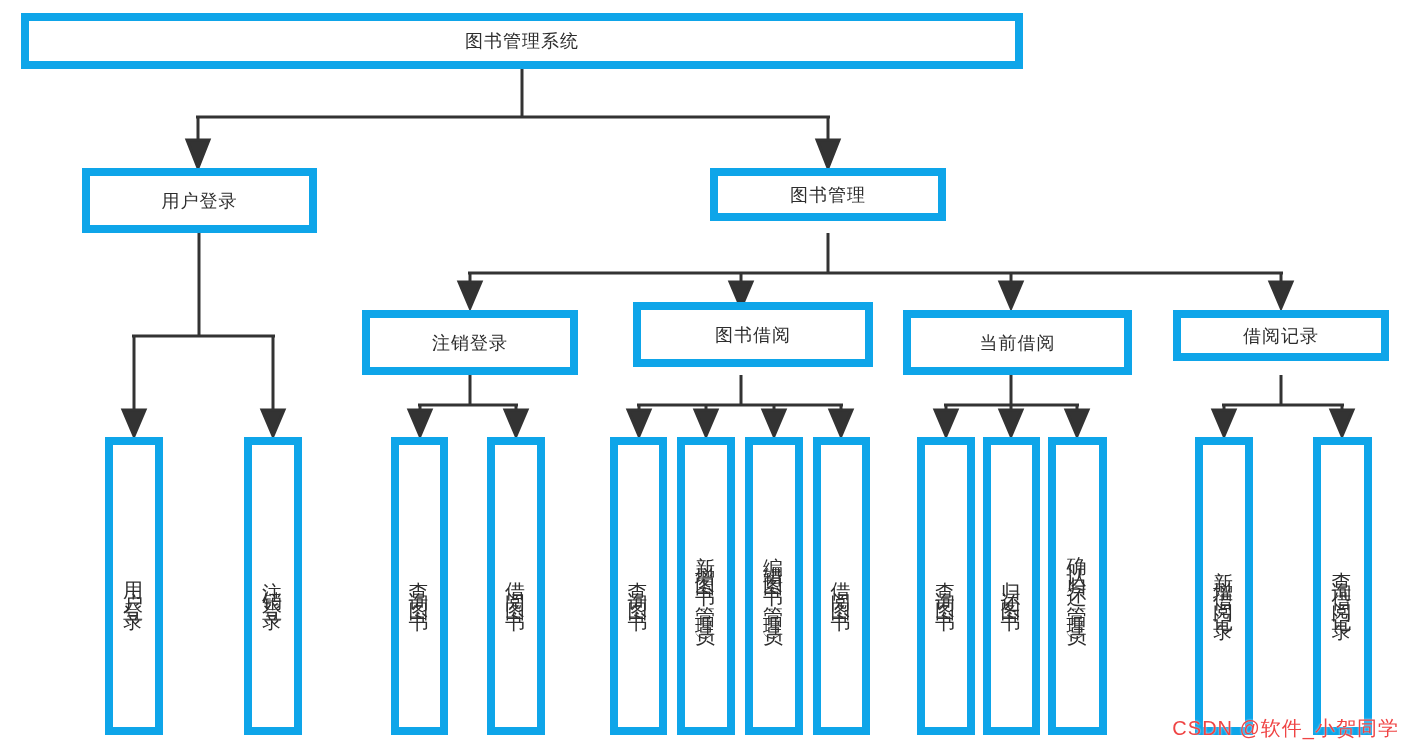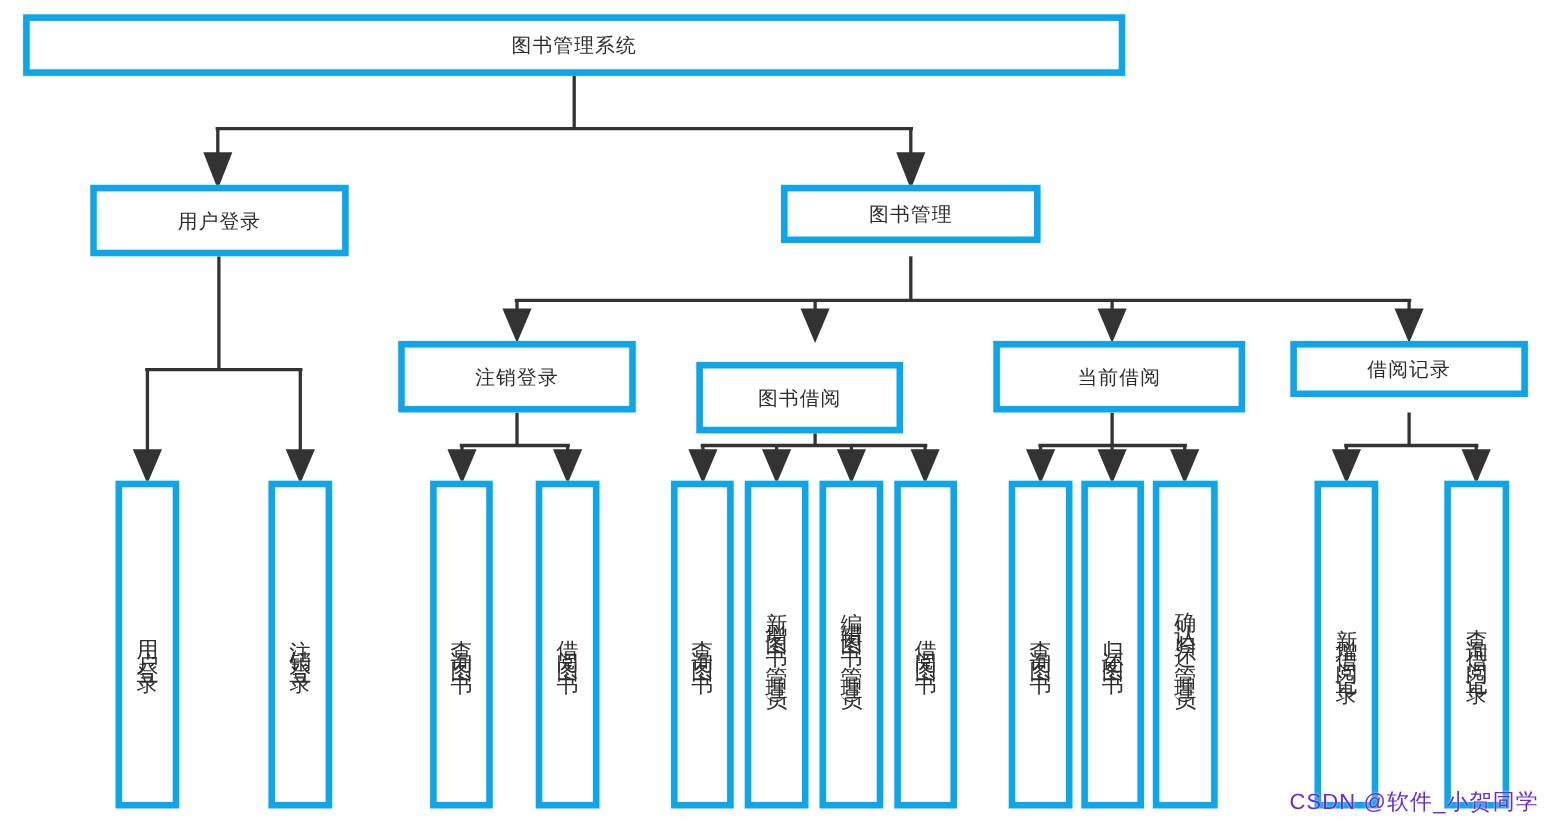--- a/index.html
+++ b/index.html
@@ -2,31 +2,31 @@
 <html><head>
 <meta charset="utf-8">
 <style>
   html,body{margin:0;padding:0;background:#ffffff;}
   .canvas{
     position:relative;width:1405px;height:747px;background:#ffffff;
     font-family:"Liberation Sans",sans-serif;overflow:hidden;
   }
   .connectors{position:absolute;left:0;top:0;}
   .box{
-    position:absolute;box-sizing:border-box;border:6px solid #0ea5e9;
+    position:absolute;box-sizing:border-box;border:8px solid #0ea5e9;
     background:#ffffff;display:flex;align-items:center;justify-content:center;
     color:#2d2d2d;
   }
   .box.h .lbl{font-size:18px;letter-spacing:1px;}
   .box.v .lbl{
     writing-mode:vertical-rl;text-orientation:mixed;
     font-size:20px;letter-spacing:10px;white-space:nowrap;
   }
   .watermark{
-    position:absolute;right:6px;top:715px;font-size:20px;color:#6d28d9;
+    position:absolute;right:6px;top:715px;font-size:20px;color:#ef4444;
     letter-spacing:1px;text-shadow:0 0 2px rgba(255,255,255,.9);
     white-space:nowrap;
   }
 </style>
 </head>
 <body>
 
 <div class="canvas">
 
   <svg class="connectors" width="1405" height="747" viewBox="0 0 1405 747" stroke="#333333" stroke-width="3" fill="#333333">
@@ -112,21 +112,21 @@
   <div class="box h" style="left:82px;top:168px;width:235px;height:65px">
     <span class="lbl">用户登录</span>
   </div>
   <div class="box h" style="left:710px;top:168px;width:236px;height:53px">
     <span class="lbl">图书管理</span>
   </div>
 
   <div class="box h" style="left:362px;top:310px;width:216px;height:65px">
     <span class="lbl">注销登录</span>
   </div>
-  <div class="box h" style="left:633px;top:329px;width:188px;height:65px">
+  <div class="box h" style="left:633px;top:302px;width:240px;height:65px">
     <span class="lbl">图书借阅</span>
   </div>
   <div class="box h" style="left:903px;top:310px;width:229px;height:65px">
     <span class="lbl">当前借阅</span>
   </div>
   <div class="box h" style="left:1173px;top:310px;width:216px;height:51px">
     <span class="lbl">借阅记录</span>
   </div>
 
   <div class="box v" style="left:105px;top:437px;width:58px;height:298px">

